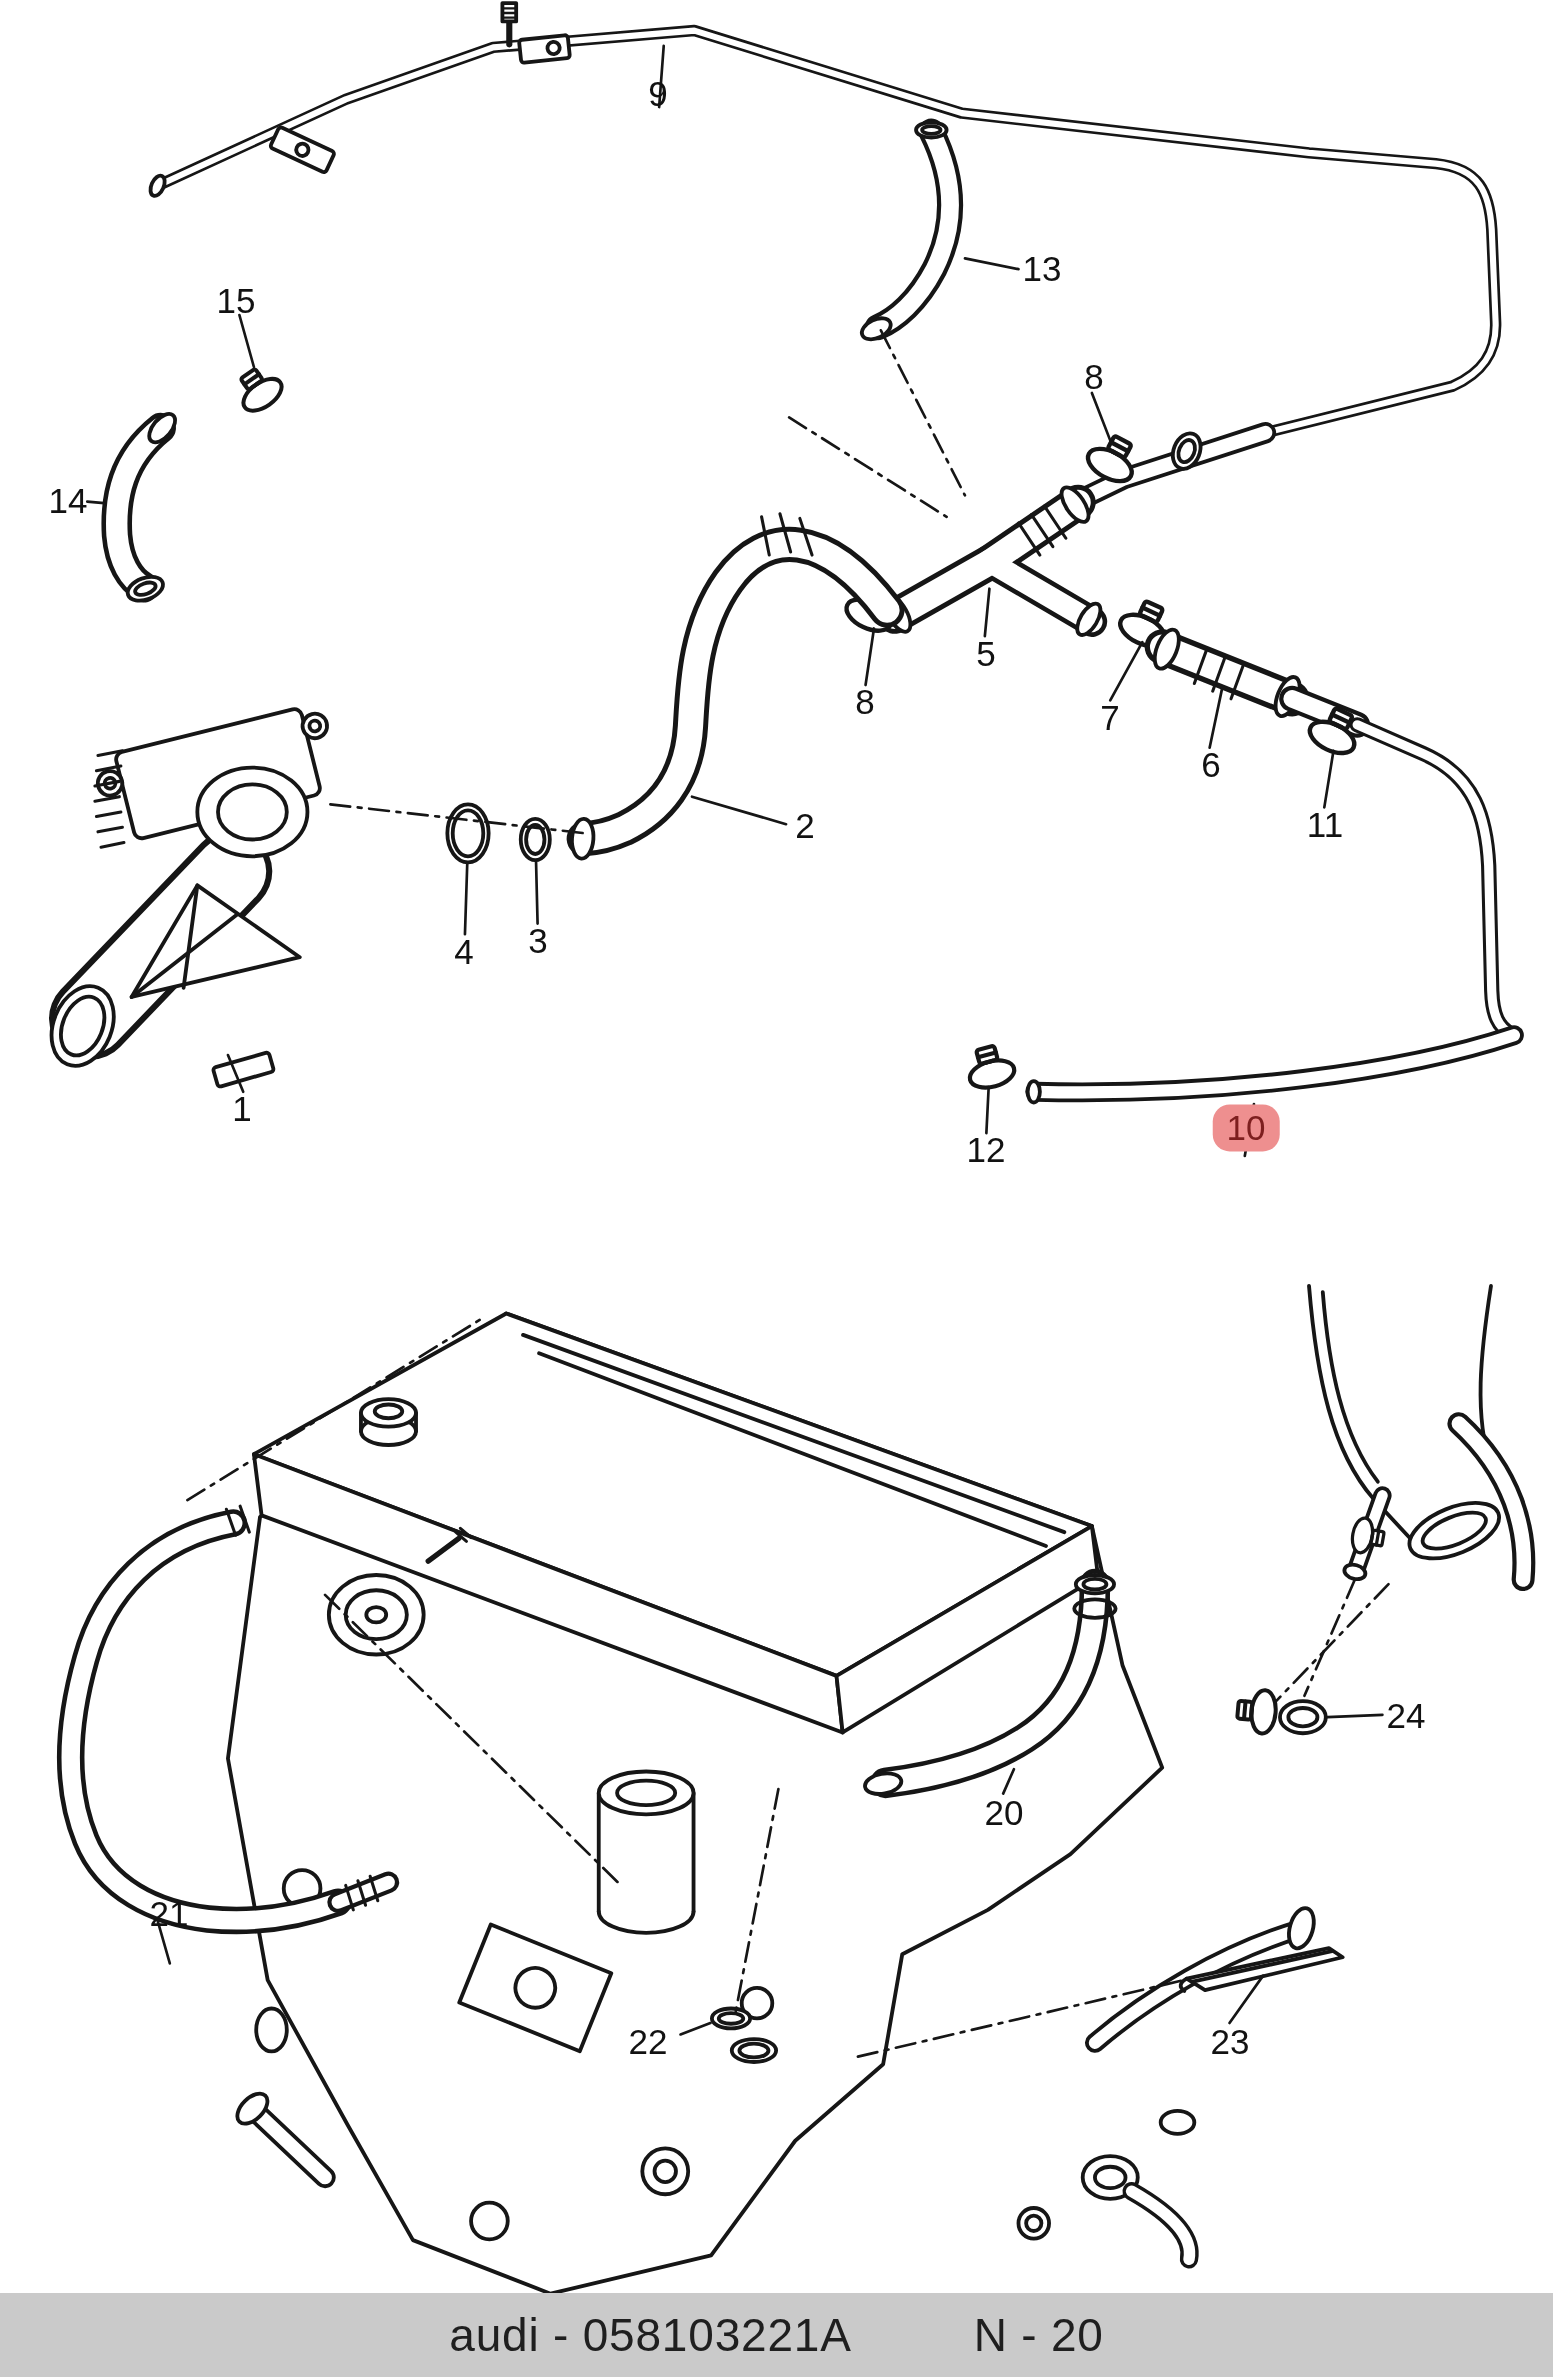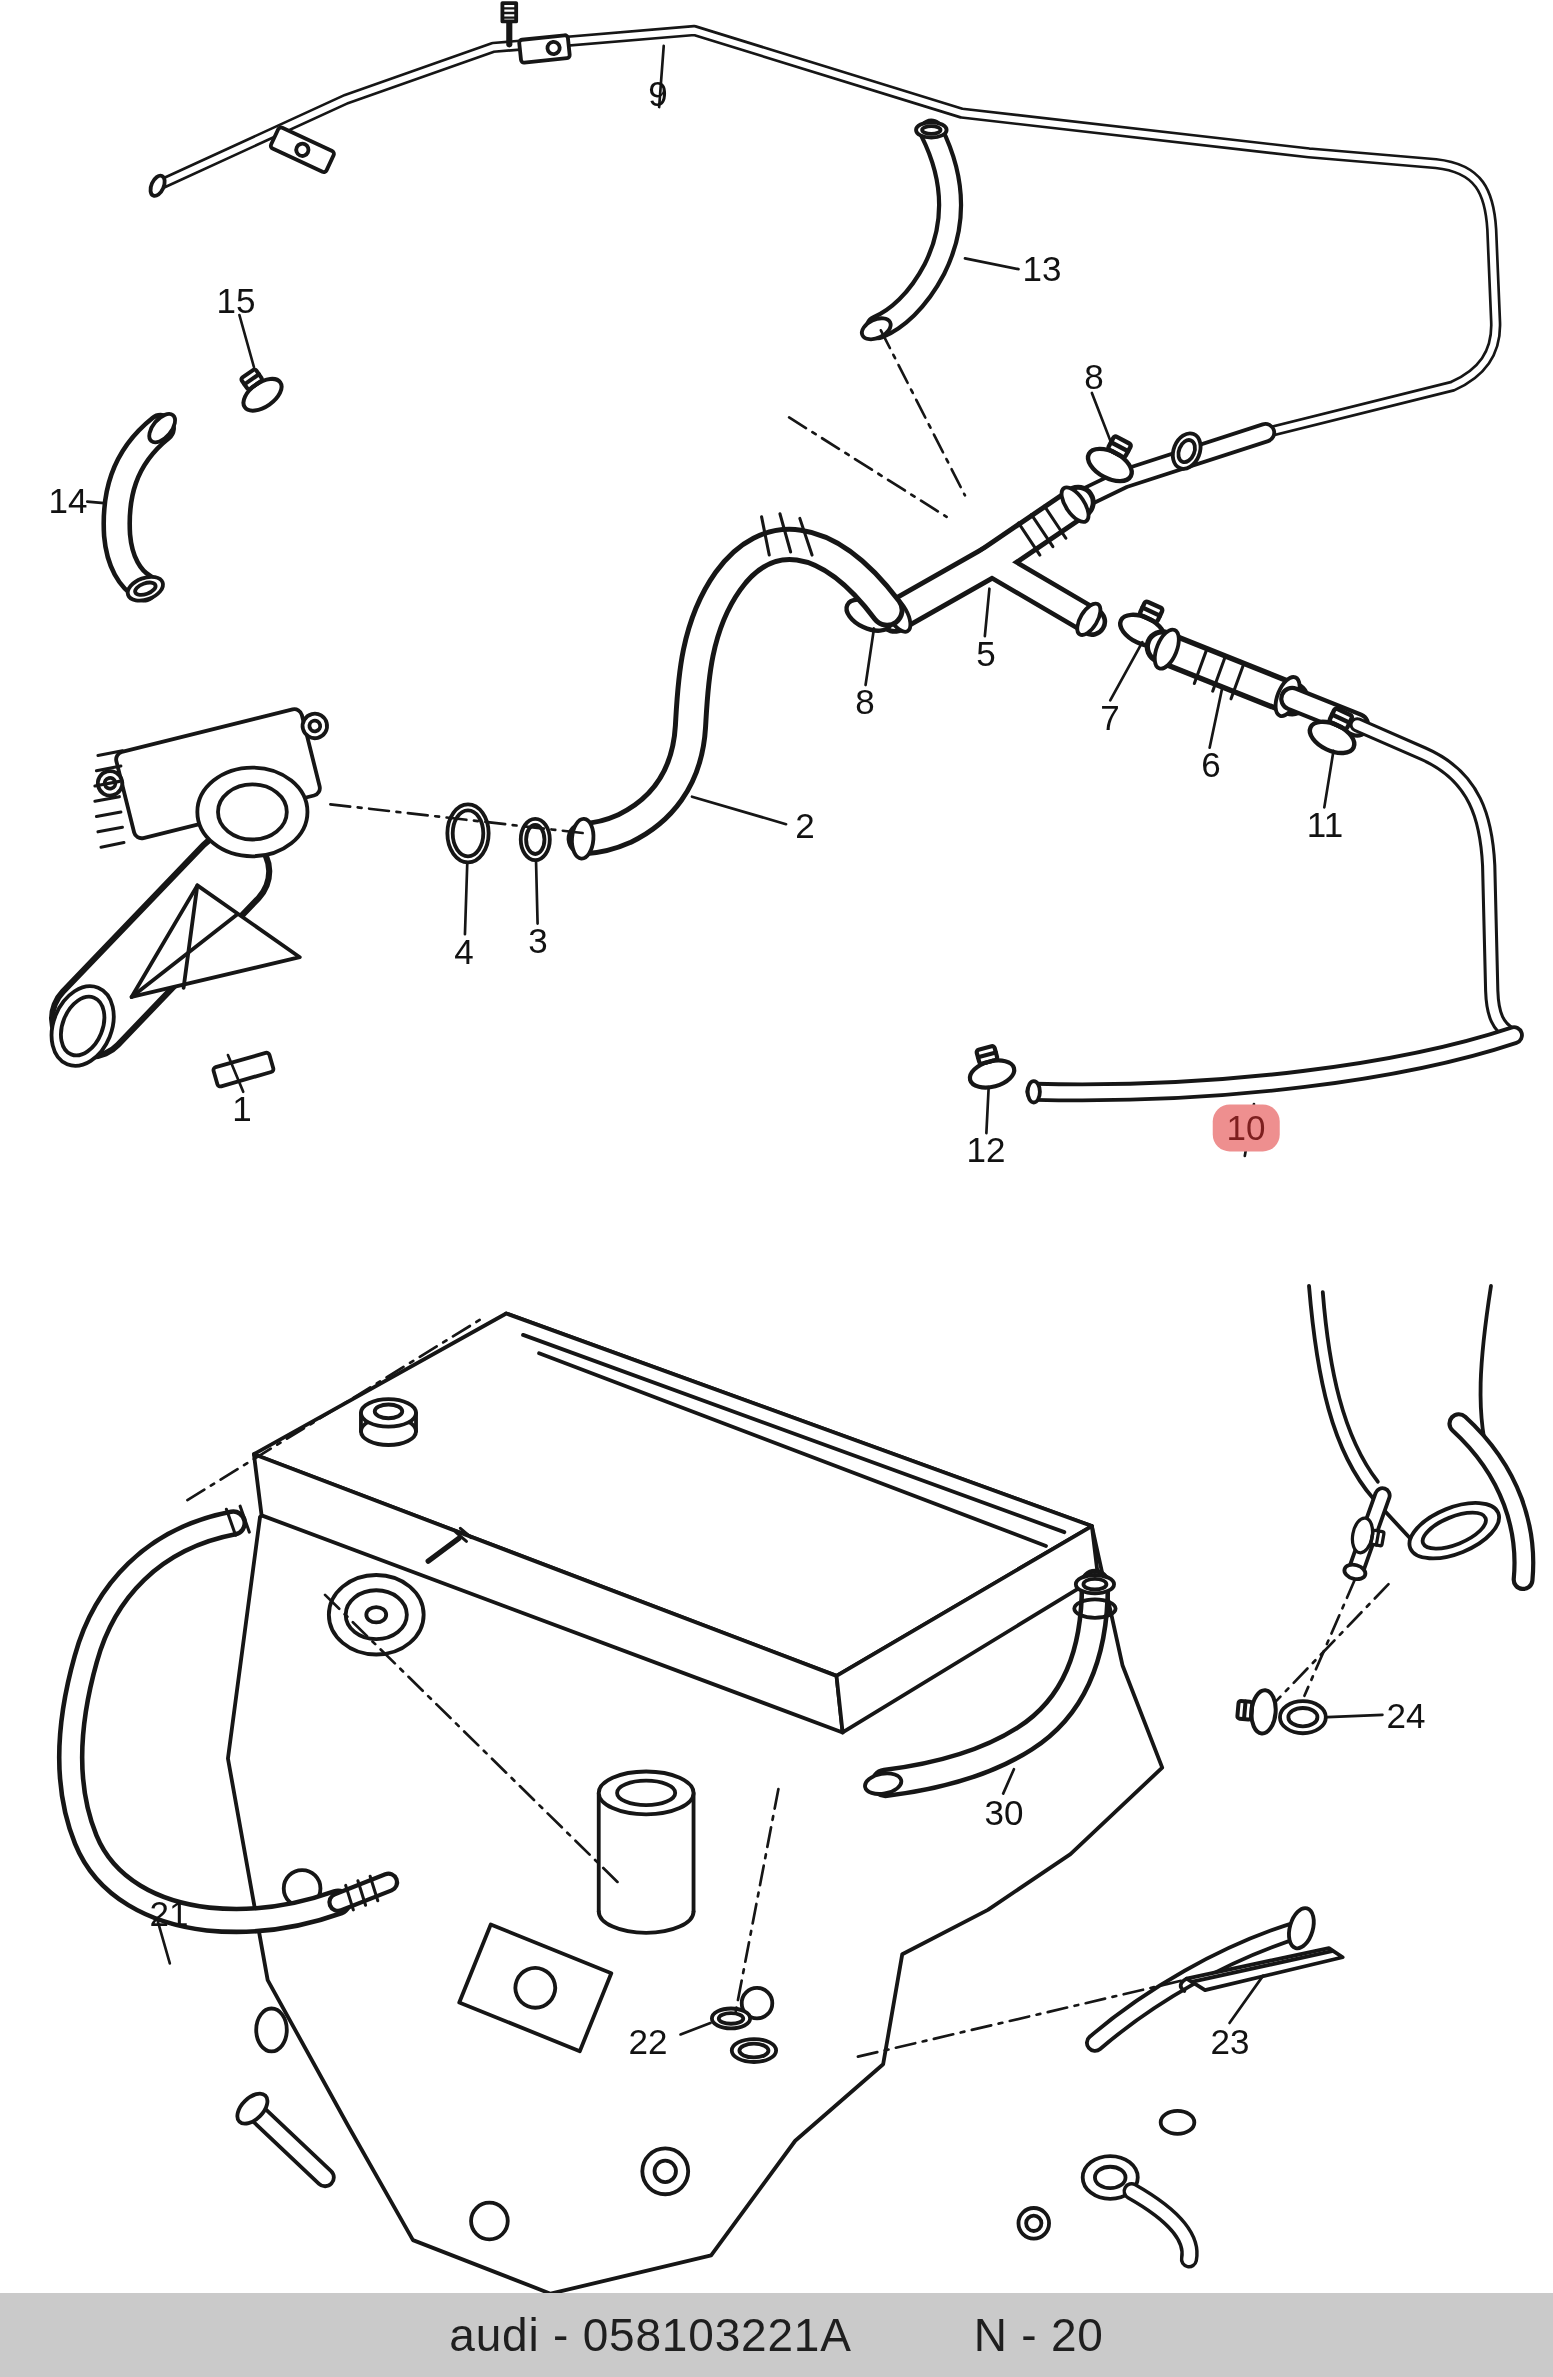--- a/index.html
+++ b/index.html
@@ -336,21 +336,21 @@
       <div class="callout" style="left: 1110px; top: 717px;">7</div>
       <div class="callout" style="left: 1211px; top: 764px;">6</div>
       <div class="callout" style="left: 1325px; top: 824px;">11</div>
       <div class="callout" style="left: 805px; top: 825px;">2</div>
       <div class="callout" style="left: 464px; top: 951px;">4</div>
       <div class="callout" style="left: 538px; top: 940px;">3</div>
       <div class="callout" style="left: 242px; top: 1108px;">1</div>
       <div class="callout" style="left: 986px; top: 1149px;">12</div>
       <div class="callout hl" style="left: 1246px; top: 1128px; border-radius: 17px;">10</div>
       <div class="callout" style="left: 169px; top: 1913px;">21</div>
-      <div class="callout" style="left: 1004px; top: 1812px;">30</div>
+      <div class="callout" style="left: 1004px; top: 1812px;">20</div>
       <div class="callout" style="left: 1406px; top: 1715px;">24</div>
       <div class="callout" style="left: 648px; top: 2041px;">22</div>
       <div class="callout" style="left: 1230px; top: 2041px; text-align: right;">23</div>
     </div>
 
   <div class="footer">
     <span>audi - 058103221A</span>
     <span>N - 20</span>
   </div>
 

